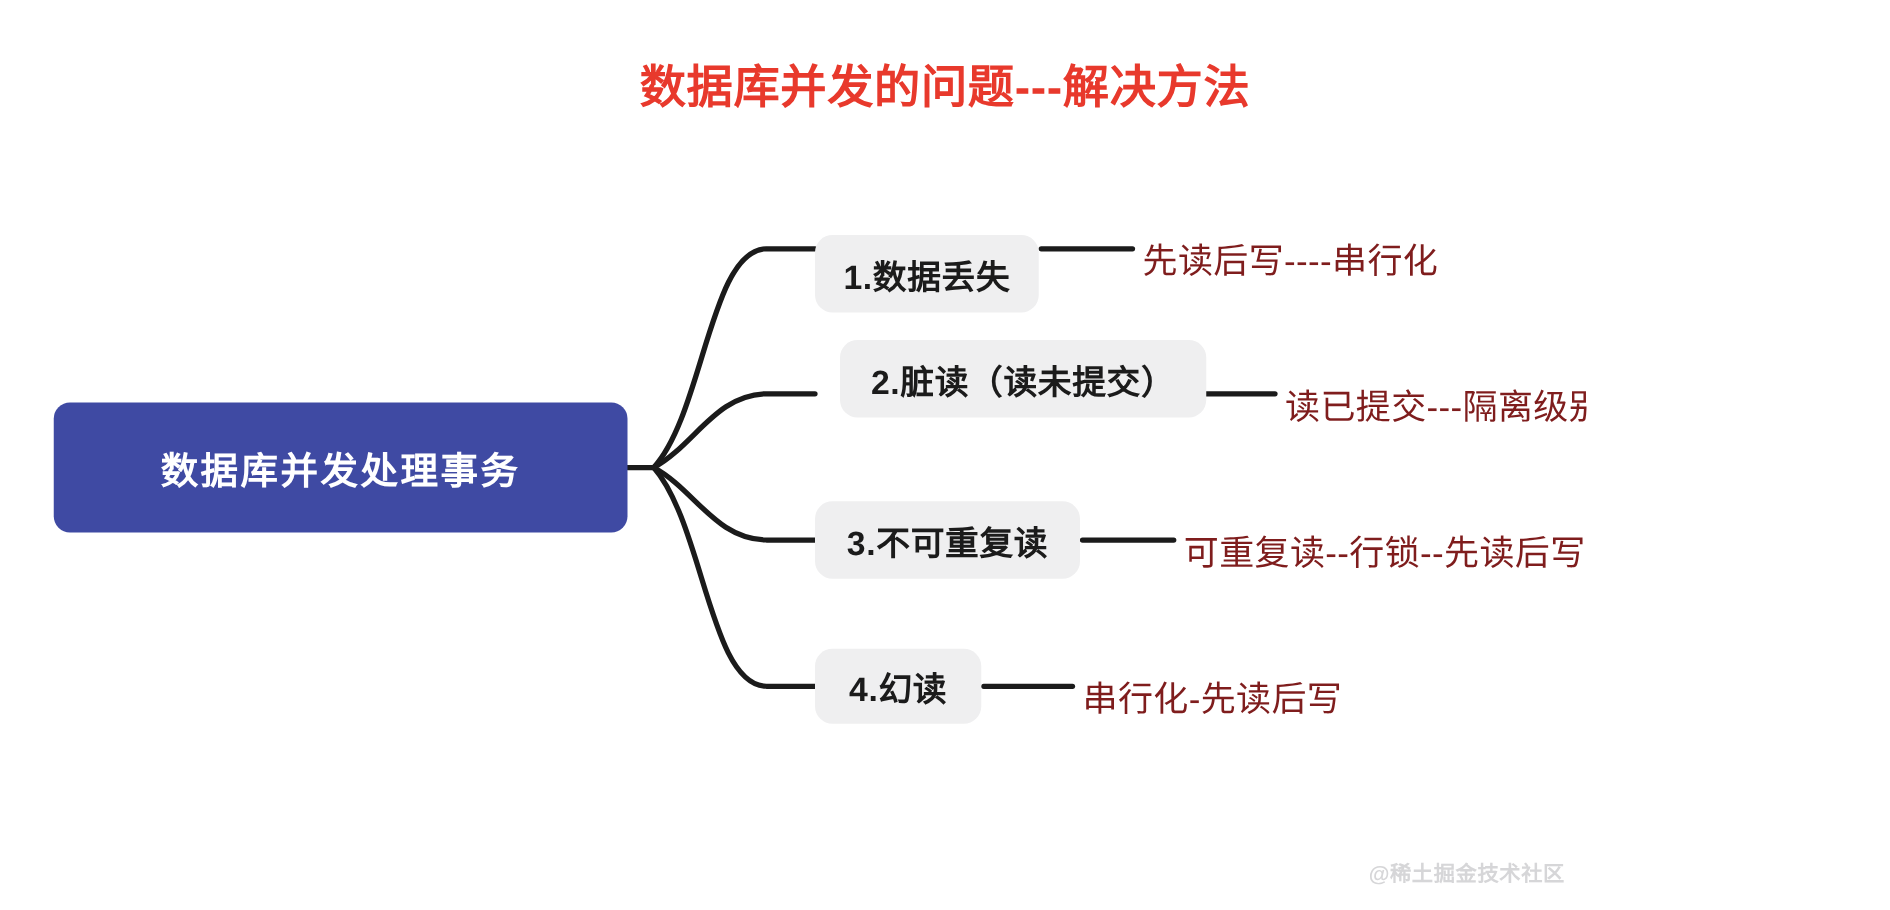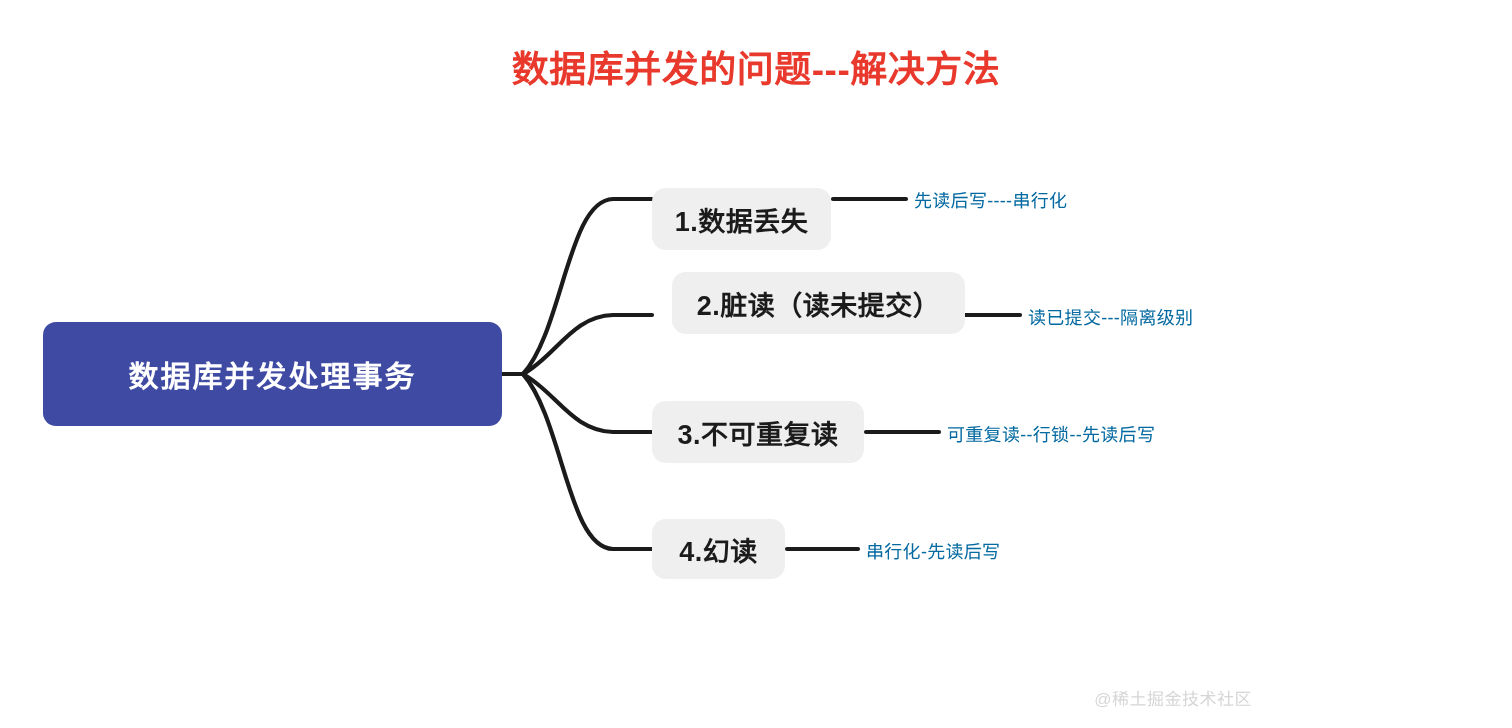--- a/index.html
+++ b/index.html
@@ -96,40 +96,41 @@
 
   
   #branch-node-1 { left: 652px; top: 168px; width: 179px; height: 62px; margin-top: 20px; }
   #branch-node-2 { left: 652px; top: 272px; width: 293px; height: 62px; margin-left: 20px; }
   #branch-node-3 { left: 652px; top: 401px; width: 212px; height: 62px; }
   #branch-node-4 { left: 652px; top: 519px; width: 133px; height: 60px; }
 
   
   .leaf-label {
     position: absolute;
-    color: #0369a1;
-    font-size: 18px;
+    color: #7f1d1d;
+    font-size: 28px;
     font-weight: 400;
     white-space: nowrap;
     letter-spacing: 0.3px;
   }
   #leaf-label-1 { left: 914px; top: 186px; }
   #leaf-label-2 { left: 1028px; top: 303px; }
   #leaf-label-3 { left: 947px; top: 420px; }
   #leaf-label-4 { left: 866px; top: 537px; }
 
   
   #watermark {
     position: absolute;
     right: 18px;
     bottom: 18px;
     color: #d6d6d8;
     font-size: 17px;
     letter-spacing: 0.5px;
     white-space: nowrap;
+    font-weight: bold;
   }
 </style>
 </head>
 <body>
 
 <div id="mindmap-canvas">
 
   <div id="map-title">数据库并发的问题---解决方法</div>
 
   <svg id="connector-layer" viewBox="0 0 1512 728" width="1512" height="728" aria-hidden="true">

